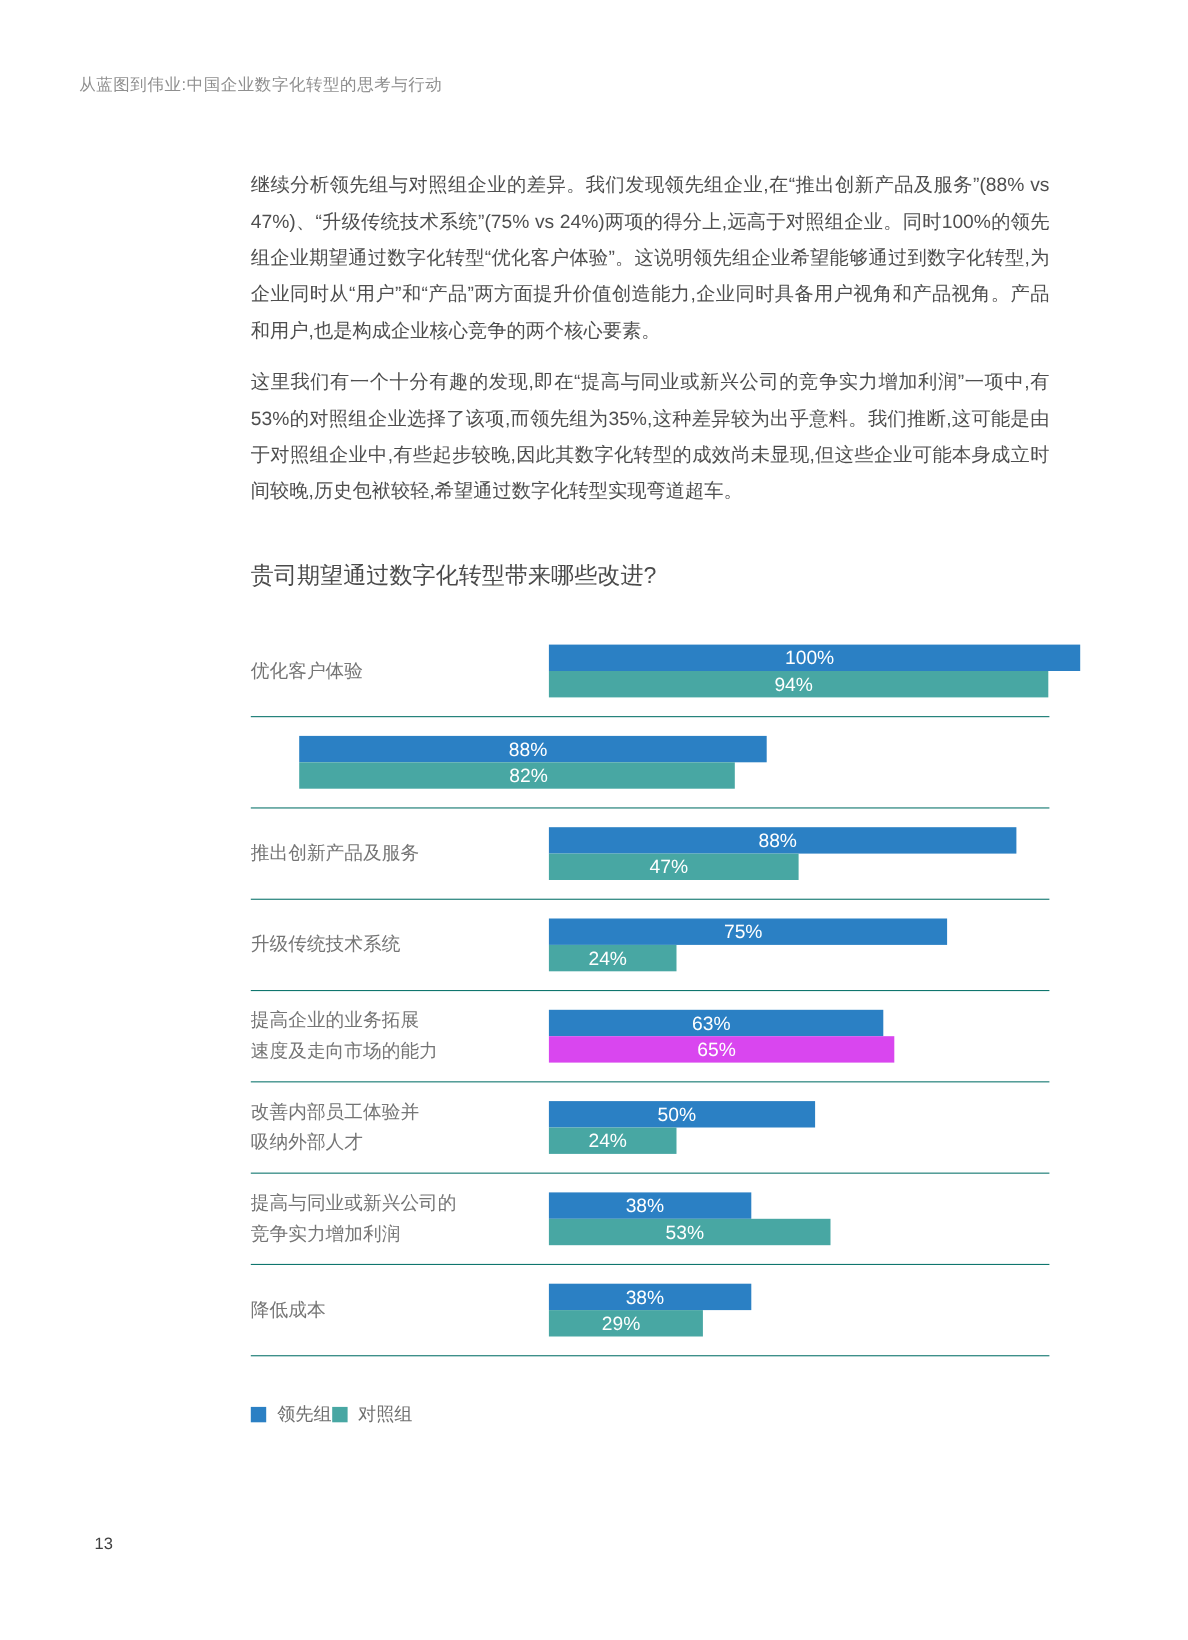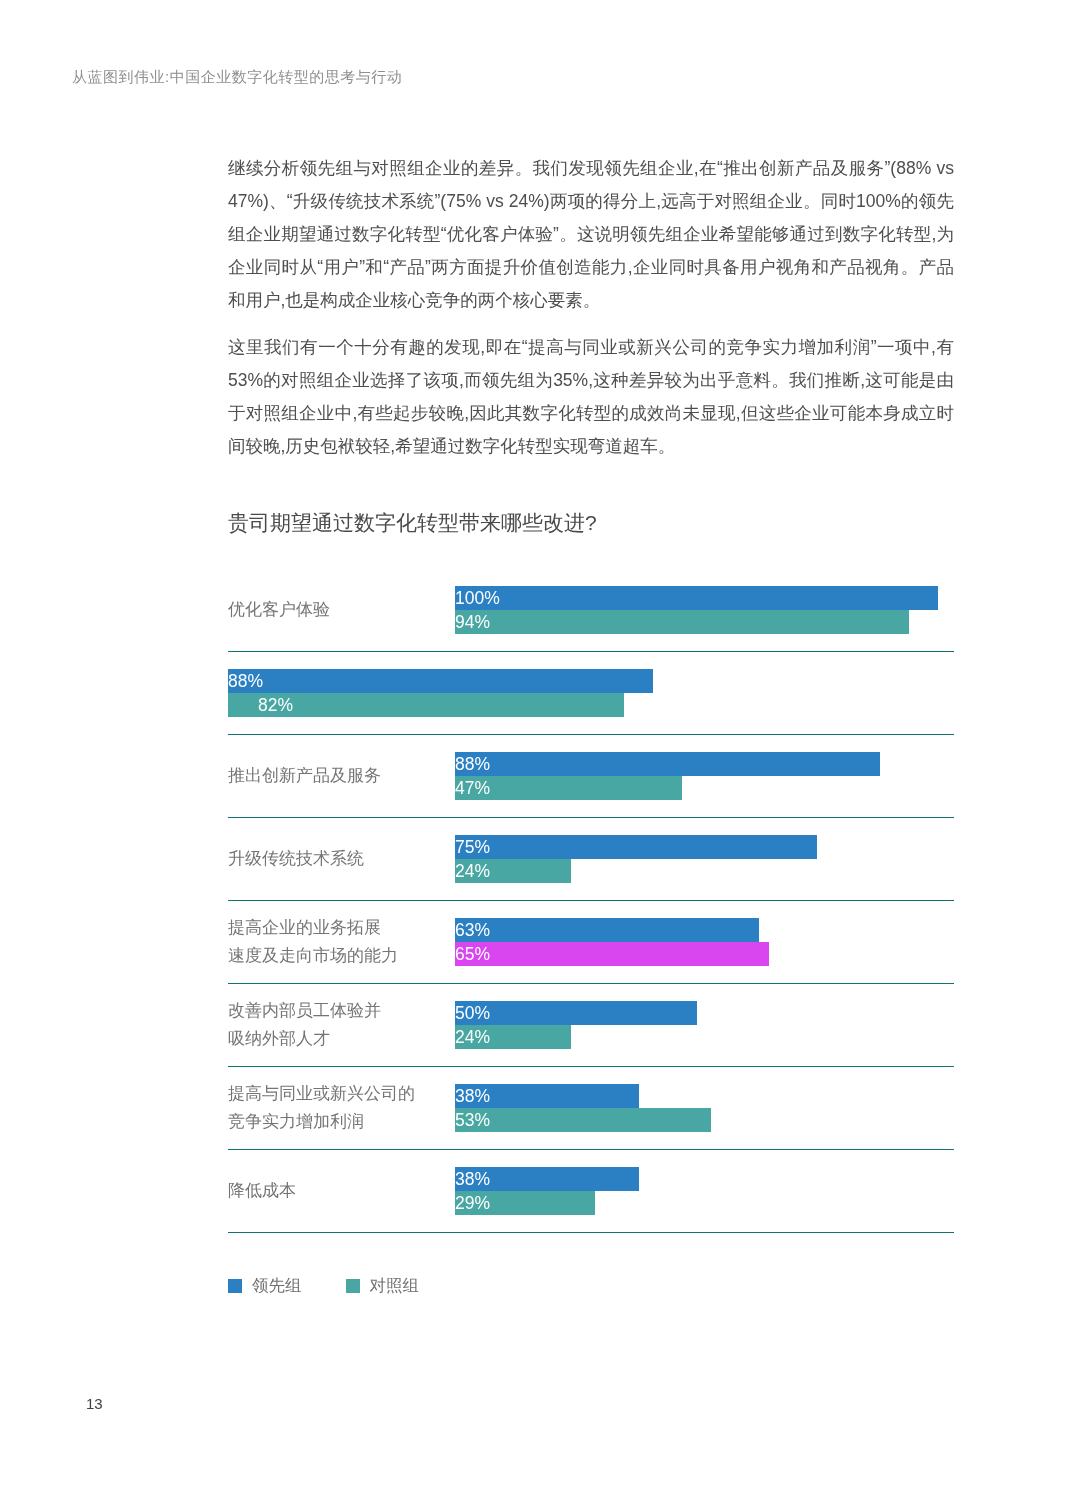--- a/index.html
+++ b/index.html
@@ -29,28 +29,29 @@
   .chart-row {
     height:83px; display:flex; align-items:center;
     border-bottom:1px solid #0f766e;
   }
   .row-label {
     width:227px; flex:0 0 227px;
     font-size:17px; line-height:28px; color:#757575;
   }
   .row-bars { width:483px; flex:0 0 483px; }
   .bar {
-    height:24px; display:flex; justify-content:flex-start; align-items:center;
+    height:24px; display:flex; justify-content:center; align-items:center;
     min-width:2px;
+    margin-left:44px;
   }
   .bar-value {
     color:#ffffff; font-size:17.5px; padding-right:9px; white-space:nowrap;
   }
   .chart-legend {
-    margin-top:42px; display:flex; align-items:center; gap:44px;
+    margin-top:42px; display:flex; align-items:center; 
   }
   .legend-item { display:flex; align-items:center; }
   .legend-swatch {
     width:14px; height:14px; display:inline-block; margin-right:10px;
   }
   .legend-label { font-size:16.5px; color:#6f6f6f; }
   .page-number {
     position:absolute; left:86px; top:1395px;
     font-size:15px; color:#404040;
   }

